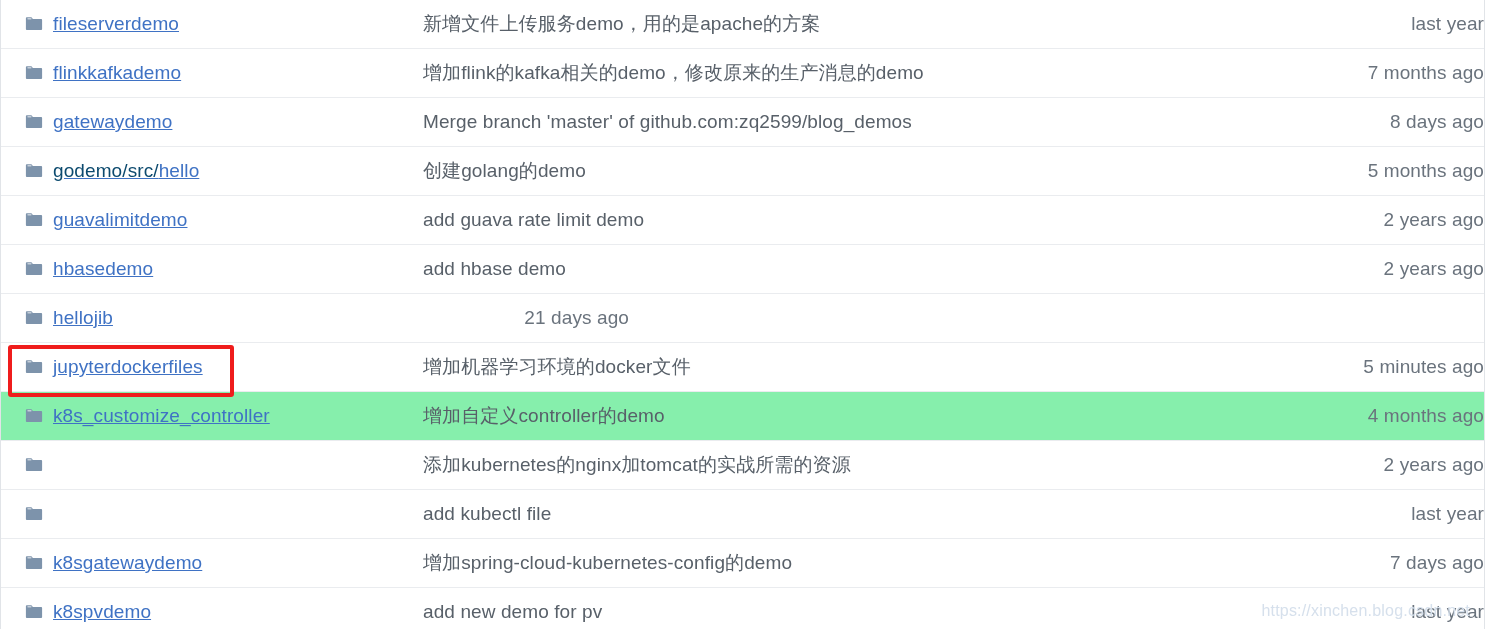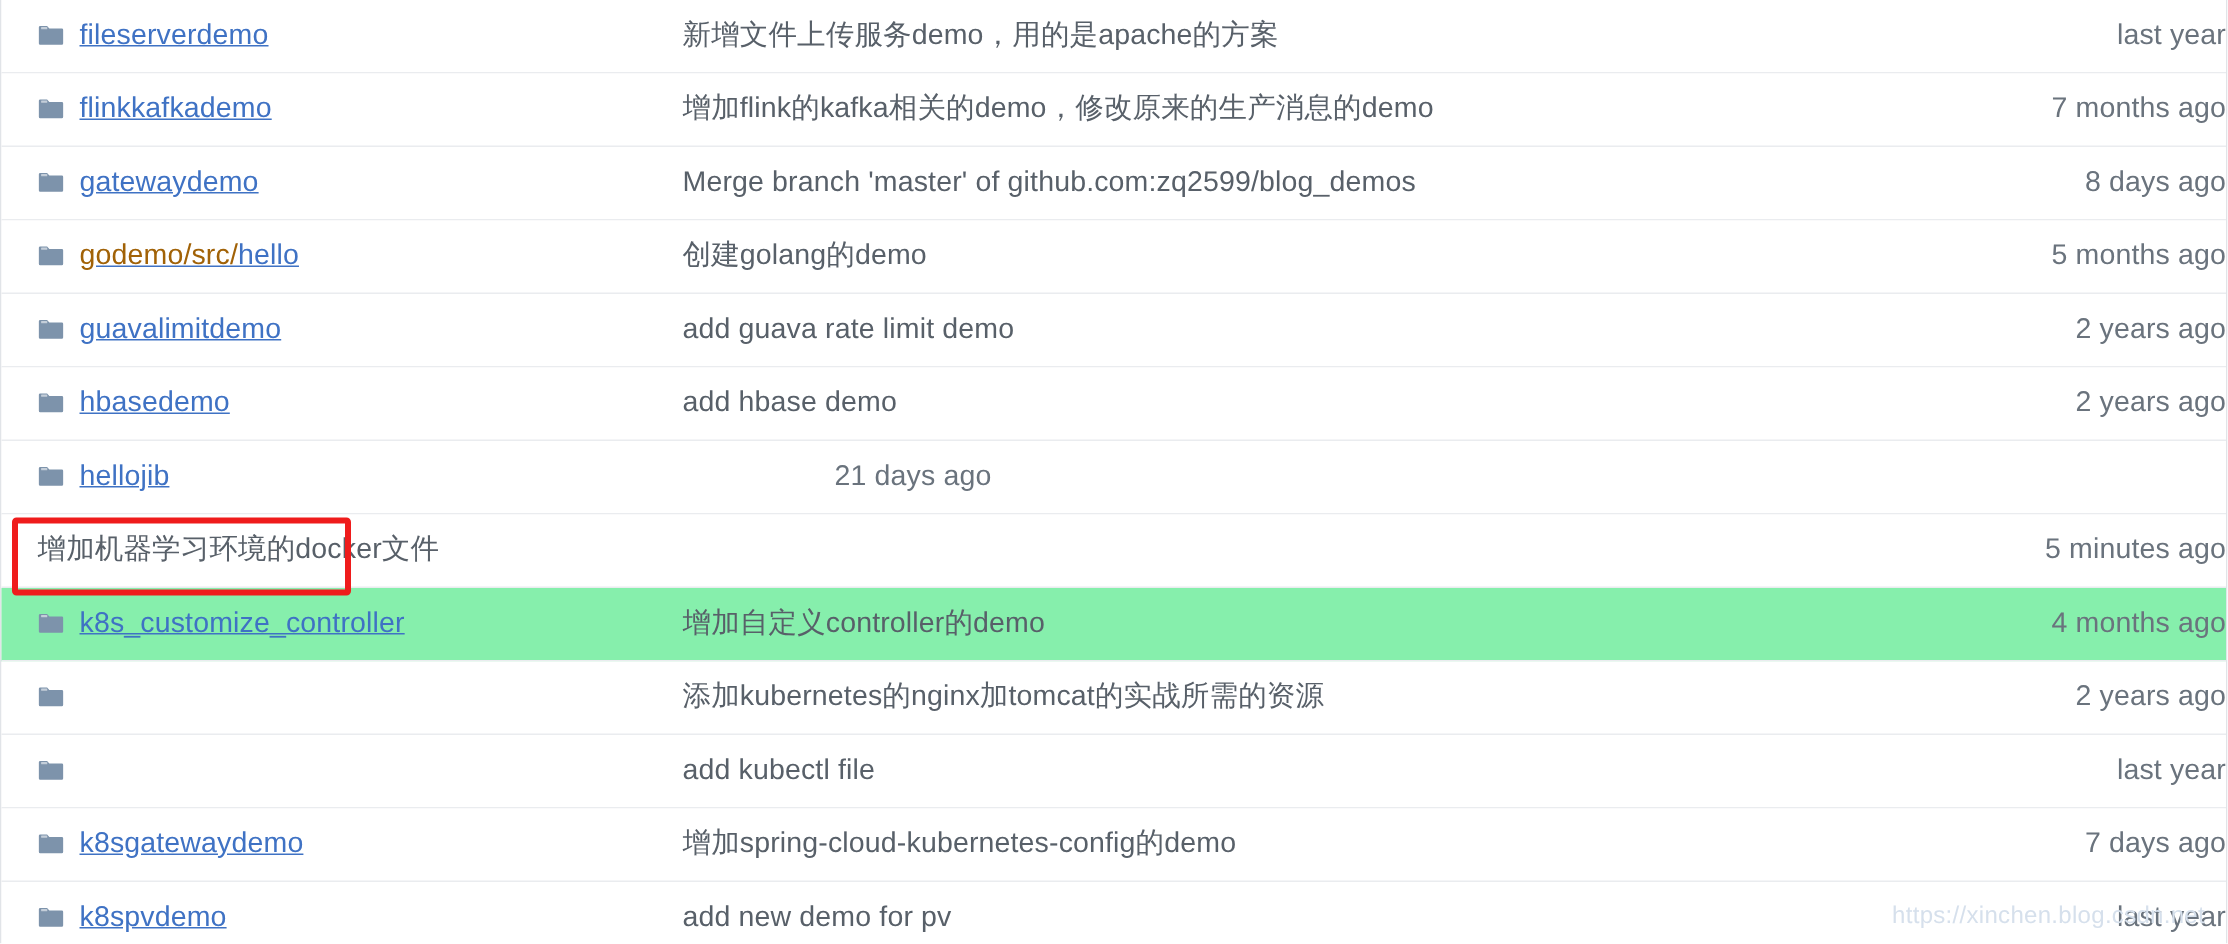--- a/index.html
+++ b/index.html
@@ -26,21 +26,20 @@
   }
 
   .file-row {
     position: relative;
     display: flex;
     align-items: center;
     height: 49px;
     box-sizing: border-box;
     border-bottom: 1px solid #eaecef;
     background: #ffffff;
-    gap: 32px;
   }
   .file-row.row-highlight {
     background: #86efac;
   }
 
   
   .cell-name {
     flex: 0 0 398px;
     display: flex;
     align-items: center;
@@ -59,21 +58,21 @@
   }
   .folder-icon svg { display: block; }
 
   .name-text {
     font-size: 19px;
     line-height: 22px;
     color: #3f72c4;
     letter-spacing: 0.1px;
   }
   .name-text .path-prefix {
-    color: #a16207;
+    color: #0c4a6e;
   }
 
   
   .cell-message {
     flex: 1 1 auto;
     padding-left: 0px;
     box-sizing: border-box;
     overflow: hidden;
     white-space: nowrap;
     margin-left: 24px;
@@ -245,20 +244,29 @@
           <rect x="2.4" y="2.0" width="4.1" height="1.5" rx="0.4" fill="#ffffff" opacity="0.55"></rect>
         </svg>
       </span>
       <a class="name-text" href="#"><span class="path-prefix"></span><span class="base-name">hellojib</span></a>
     </div>
     <div class="cell-age">
       <span class="age-text">21 days ago</span>
     </div>
   </div>
       <div class="file-row">
+    <div class="cell-name">
+      <span class="folder-icon">
+        <svg width="18" height="16" viewBox="0 0 18 16" xmlns="http://www.w3.org/2000/svg">
+          <path d="M0.9 2.2 A0.9 0.9 0 0 1 1.8 1.3 H6.4 L7.9 3.0 H16.2 A0.9 0.9 0 0 1 17.1 3.9 V13.0 A0.9 0.9 0 0 1 16.2 13.9 H1.8 A0.9 0.9 0 0 1 0.9 13.0 Z" fill="#7d93ab"></path>
+          <rect x="2.4" y="2.0" width="4.1" height="1.5" rx="0.4" fill="#ffffff" opacity="0.55"></rect>
+        </svg>
+      </span>
+      <a class="name-text" href="#"><span class="path-prefix"></span><span class="base-name">jupyterdockerfiles</span></a>
+    </div>
     <div class="cell-message">
       <span class="message-text">增加机器学习环境的docker文件</span>
     </div>
     <div class="cell-age">
       <span class="age-text">5 minutes ago</span>
     </div>
   </div>
       <div class="file-row row-highlight">
     <div class="cell-name">
       <span class="folder-icon">

